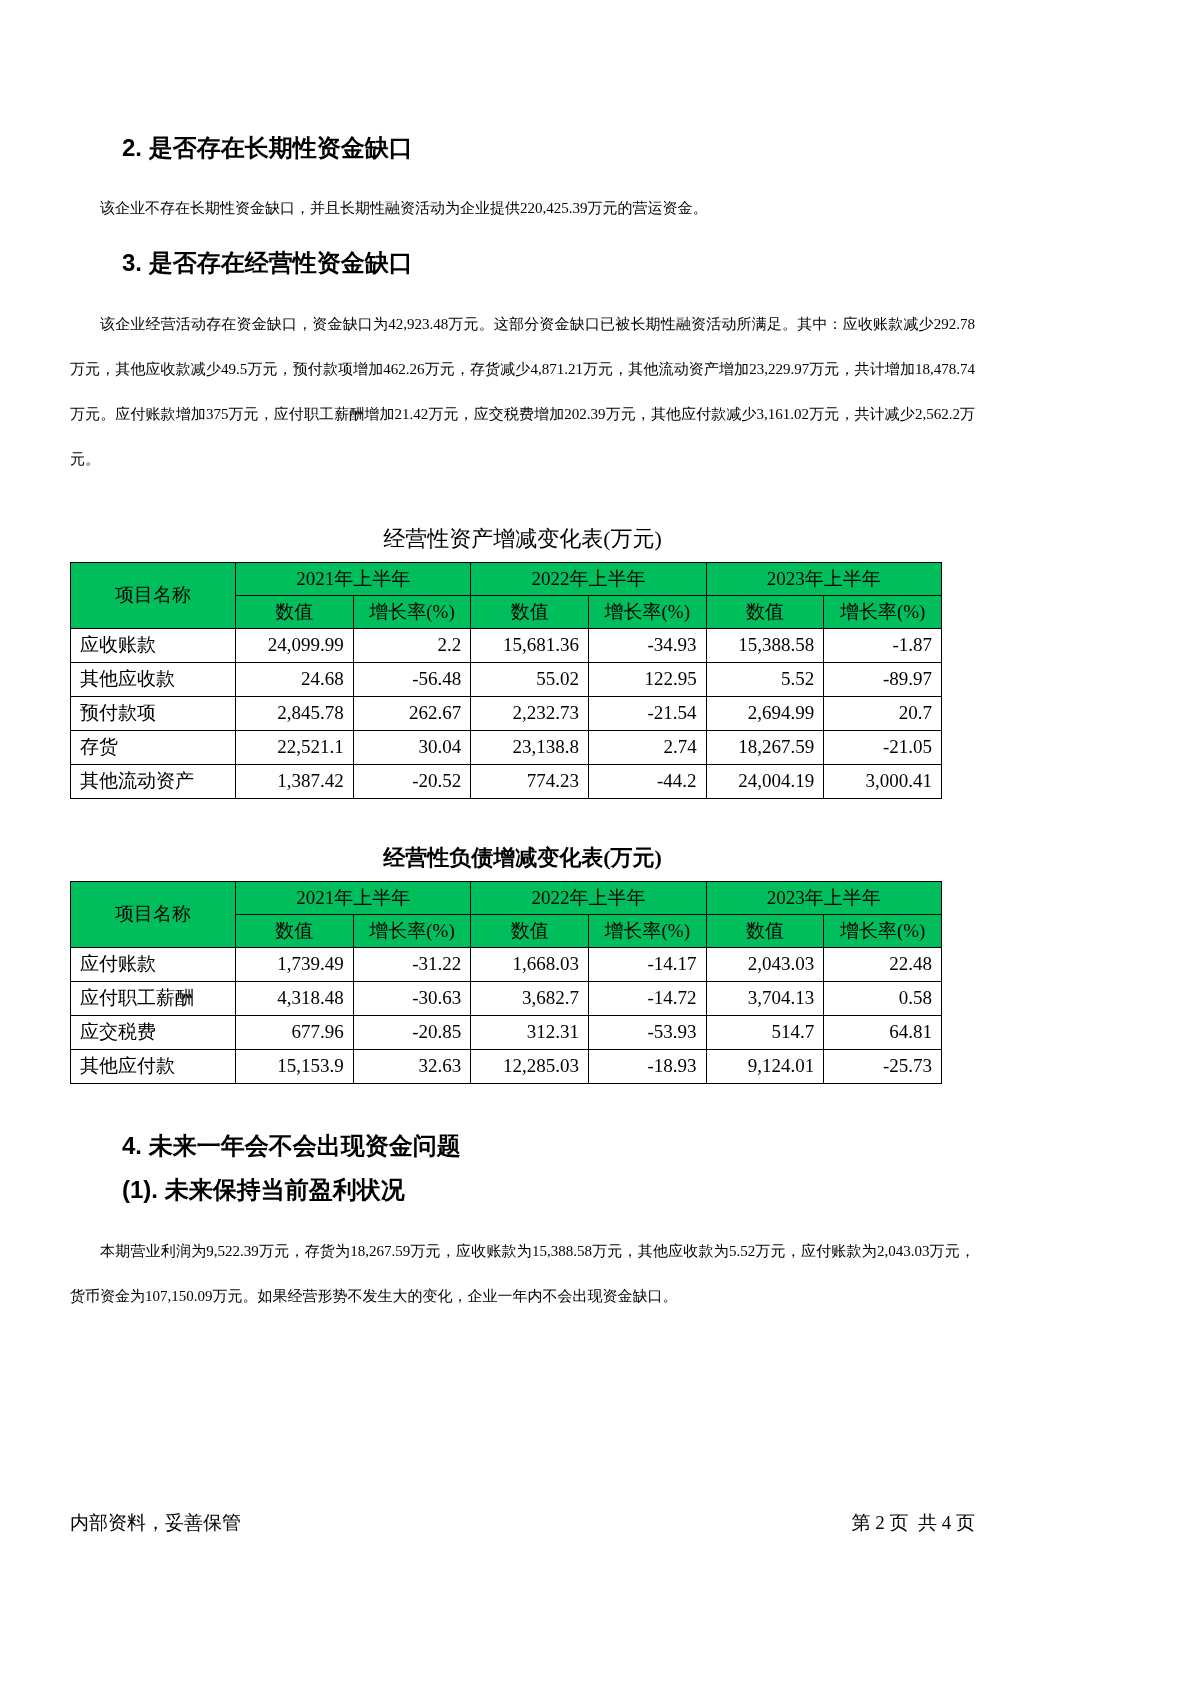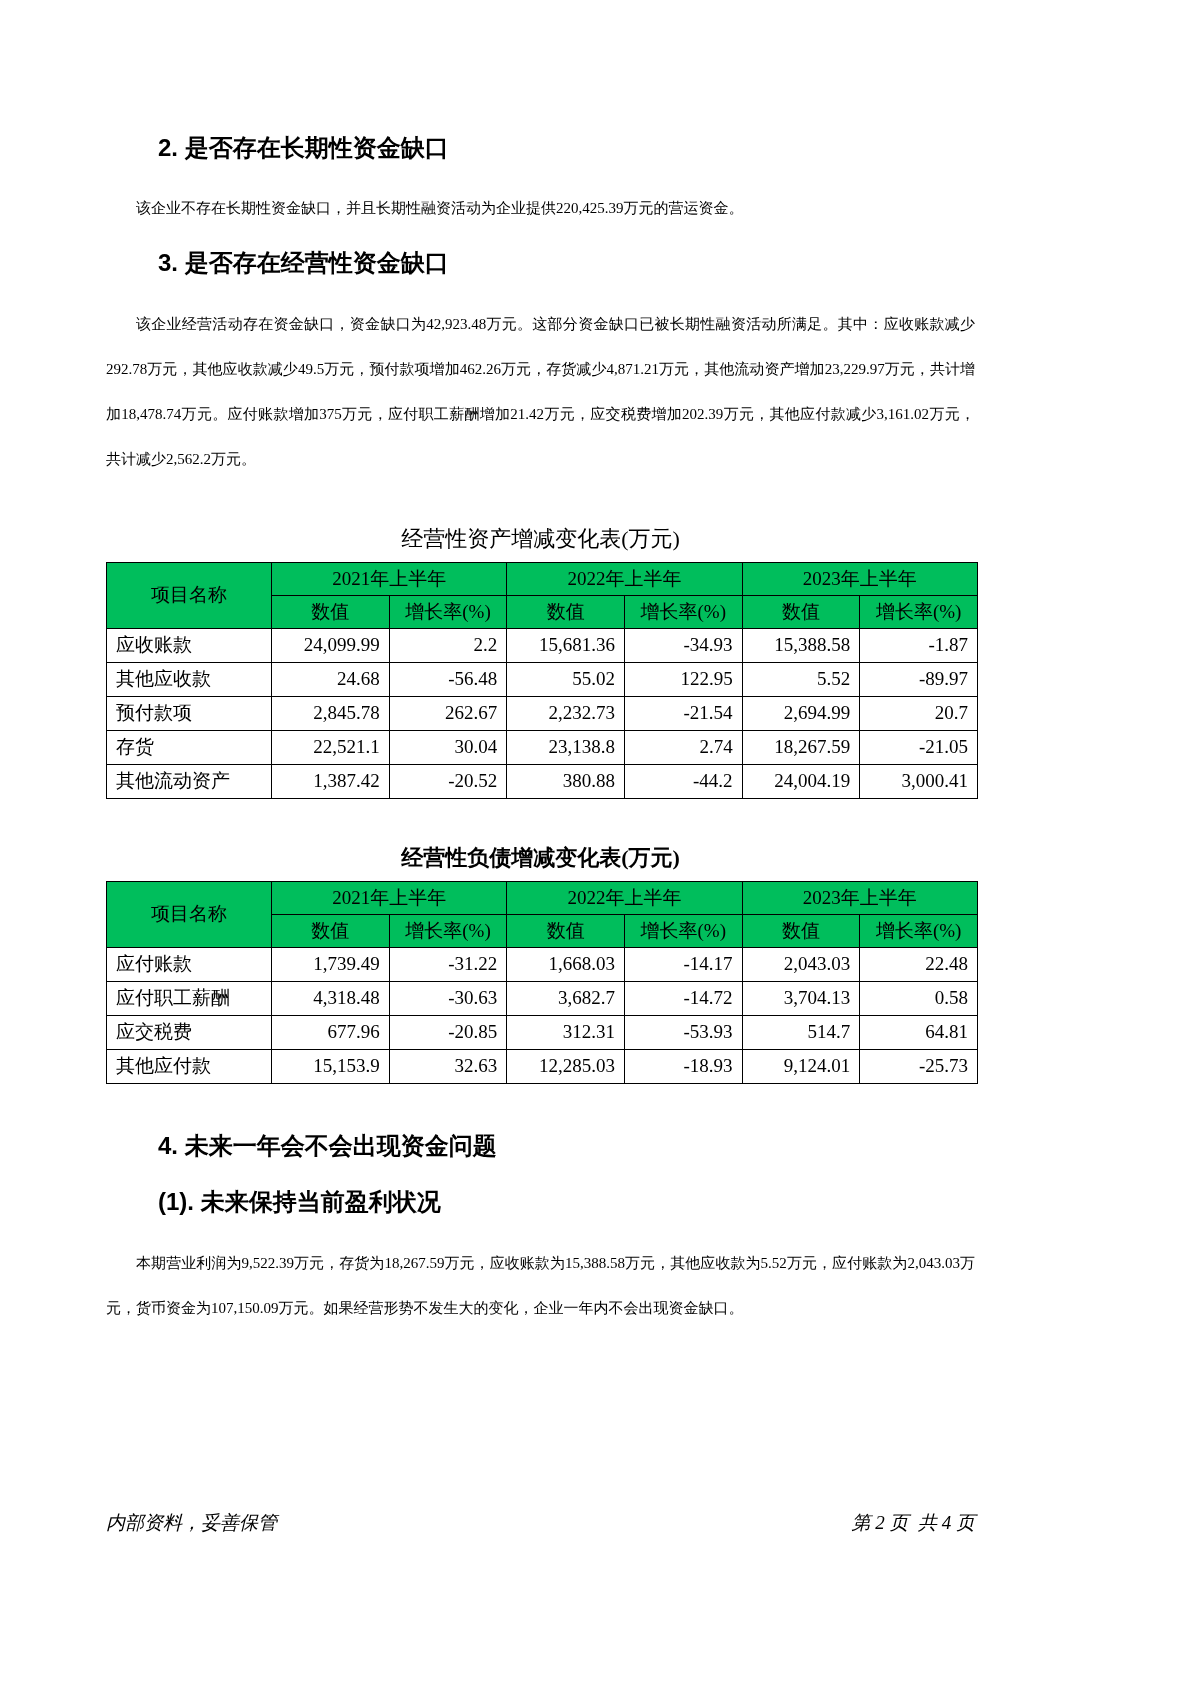--- a/index.html
+++ b/index.html
@@ -2,30 +2,30 @@
 <html style="--table-green: #00BE5C;"><head>
 <meta charset="utf-8">
 <style>
   html, body { margin: 0; padding: 0; background: #ffffff; }
   body { font-family: "Liberation Serif", "DejaVu Serif", serif; color: #000; }
   .page {
     position: relative;
     width: 1191px; height: 1684px;
     margin: 0 auto;
     background: #ffffff;
-    padding: 132px 216px 0 106px;
+    padding: 132px 216px 0 70px;
     box-sizing: border-box;
     display: flex; flex-direction: column;
   }
   .sec-heading {
     font-family: "Liberation Sans", "DejaVu Sans", sans-serif;
     font-size: 24px; font-weight: 700; color: #000;
     padding-left: 52px; margin: 0 0 22px 0; line-height: 1.35;
   }
-  .sec-heading.tight { margin-bottom: 24px; }
+  .sec-heading.tight { margin-bottom: 12px; }
   .sec-heading.gap-top { margin-top: 46px; }
   .body-para {
     font-size: 15px; line-height: 45px; color: #000;
     text-align: justify; text-indent: 2em;
     margin: 0 0 16px 0;
   }
   .table-title {
     font-size: 22px; text-align: center; color: #000;
     margin: 26px 0 8px 0;
   }
@@ -44,21 +44,21 @@
     font-weight: 400; text-align: center; height: 32px;
   }
   table.data-table tbody td { height: 33px; }
   td.td-name { text-align: left; }
   td.td-num { text-align: right; margin-top: 12px; }
   .footer {
     margin-top: auto; margin-bottom: 148px;
     display: flex; justify-content: space-between; align-items: baseline;
     font-size: 19px; color: #000;
   }
-  .footer span { white-space: pre; font-style: italic; }
+  .footer span { white-space: pre; }
 </style>
 </head>
 <body>
 
 <div class="page">
 
   <h2 class="sec-heading">2. 是否存在长期性资金缺口</h2>
   <p class="body-para">该企业不存在长期性资金缺口，并且长期性融资活动为企业提供220,425.39万元的营运资金。</p>
 
   <h2 class="sec-heading">3. 是否存在经营性资金缺口</h2>
@@ -125,21 +125,21 @@
         <td class="td-num">30.04</td>
         <td class="td-num">23,138.8</td>
         <td class="td-num">2.74</td>
         <td class="td-num">18,267.59</td>
         <td class="td-num">-21.05</td>
       </tr>
       <tr>
         <td class="td-name">其他流动资产</td>
         <td class="td-num">1,387.42</td>
         <td class="td-num">-20.52</td>
-        <td class="td-num">380.88</td>
+        <td class="td-num">774.23</td>
         <td class="td-num">-44.2</td>
         <td class="td-num">24,004.19</td>
         <td class="td-num">3,000.41</td>
       </tr>
     </tbody>
   </table>
 
   <div class="table-title gap-top">经营性负债增减变化表(万元)</div>
   <table class="data-table">
     <colgroup>

